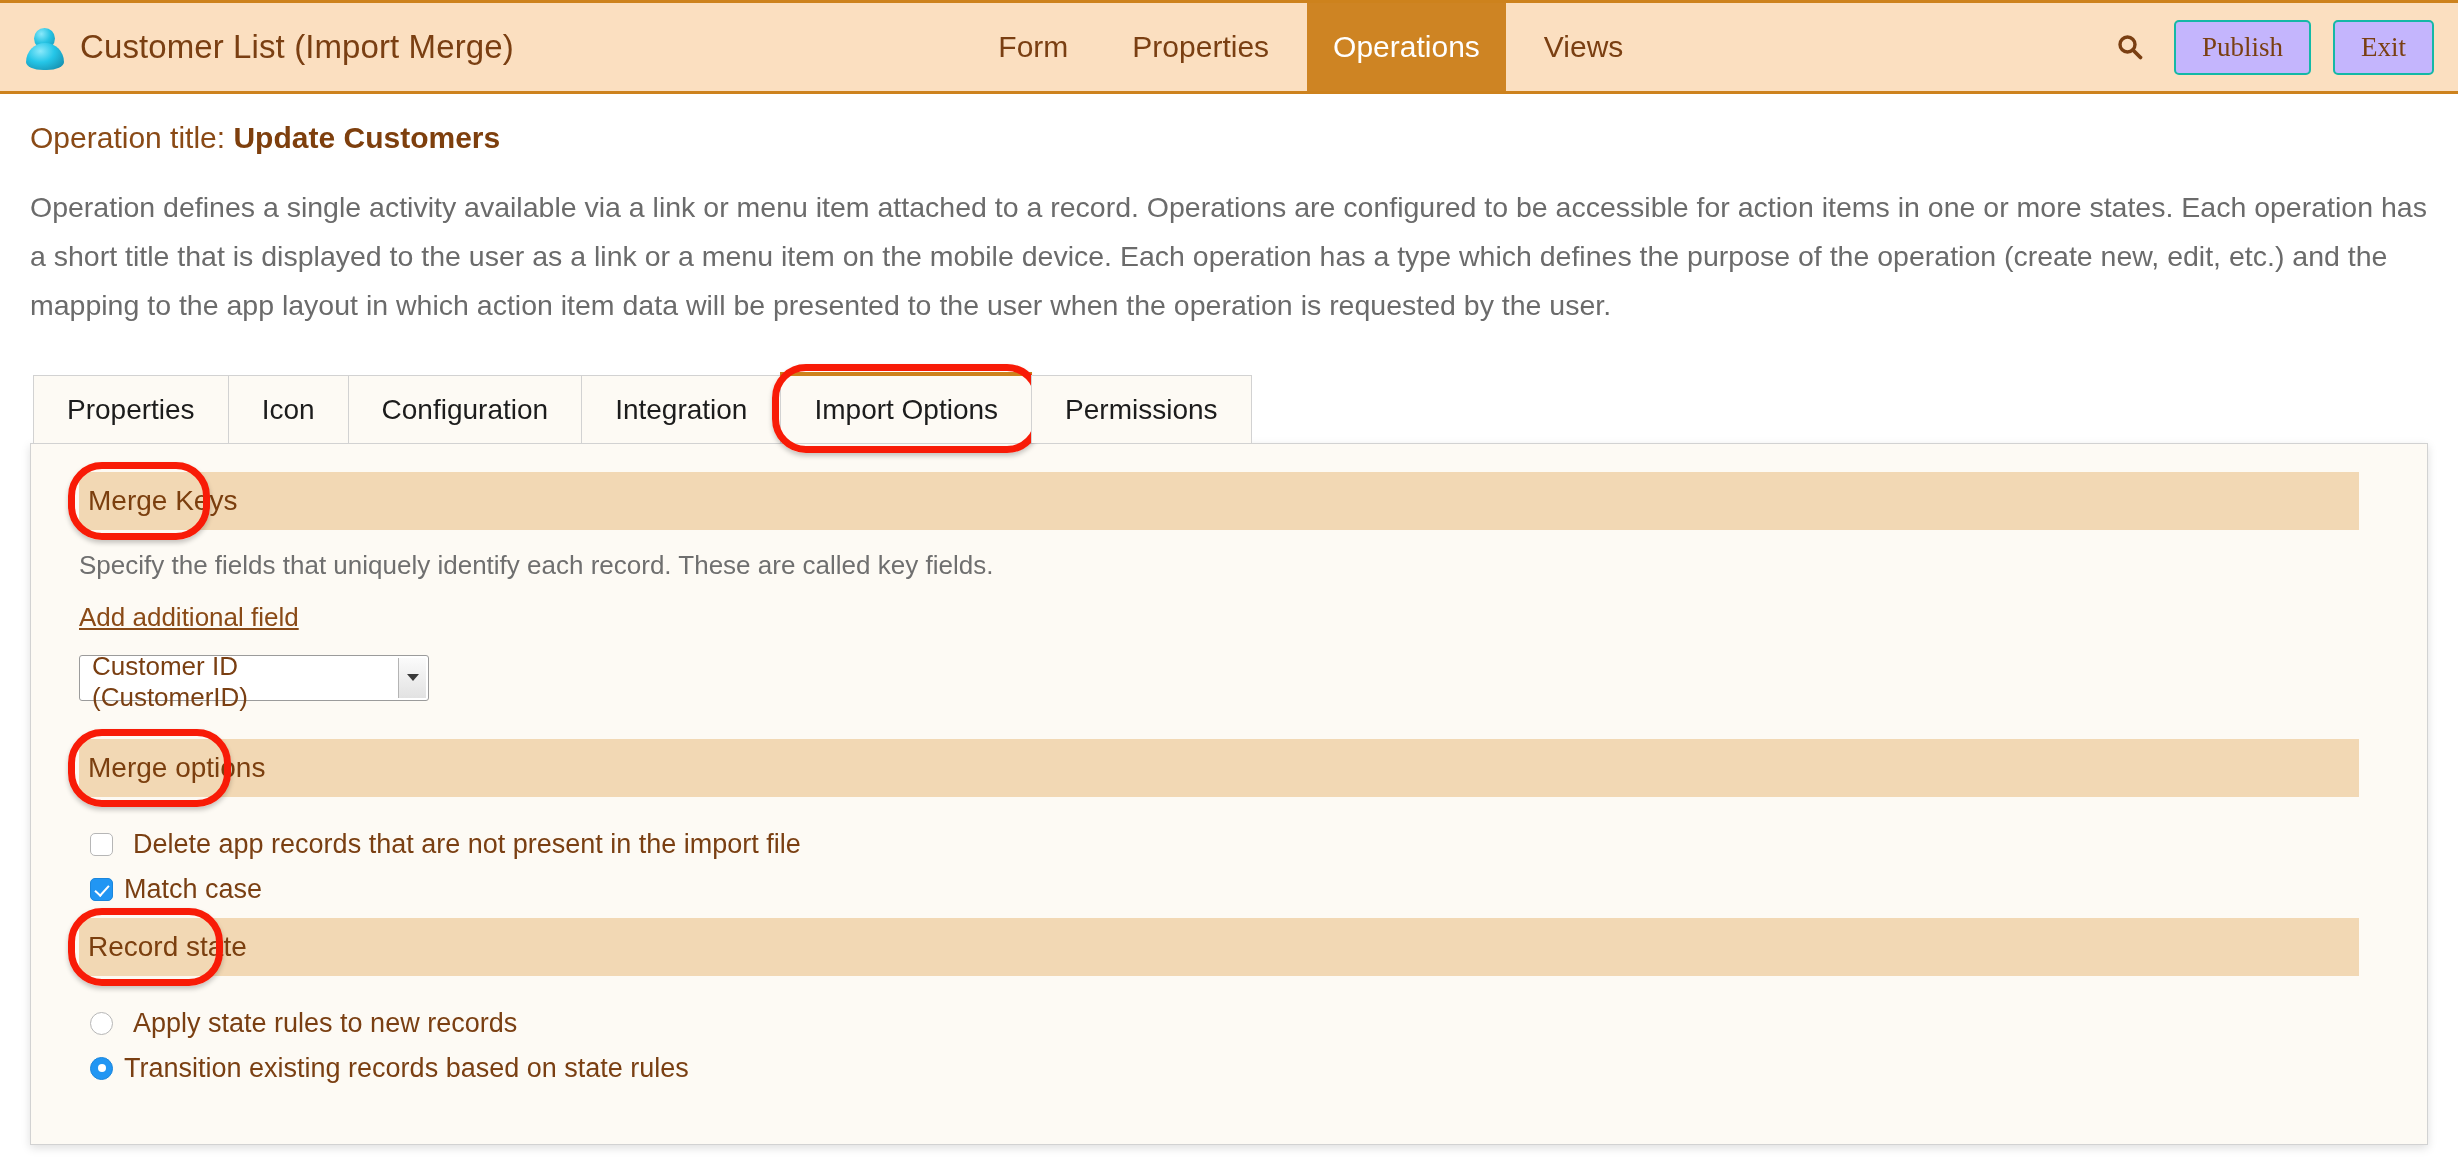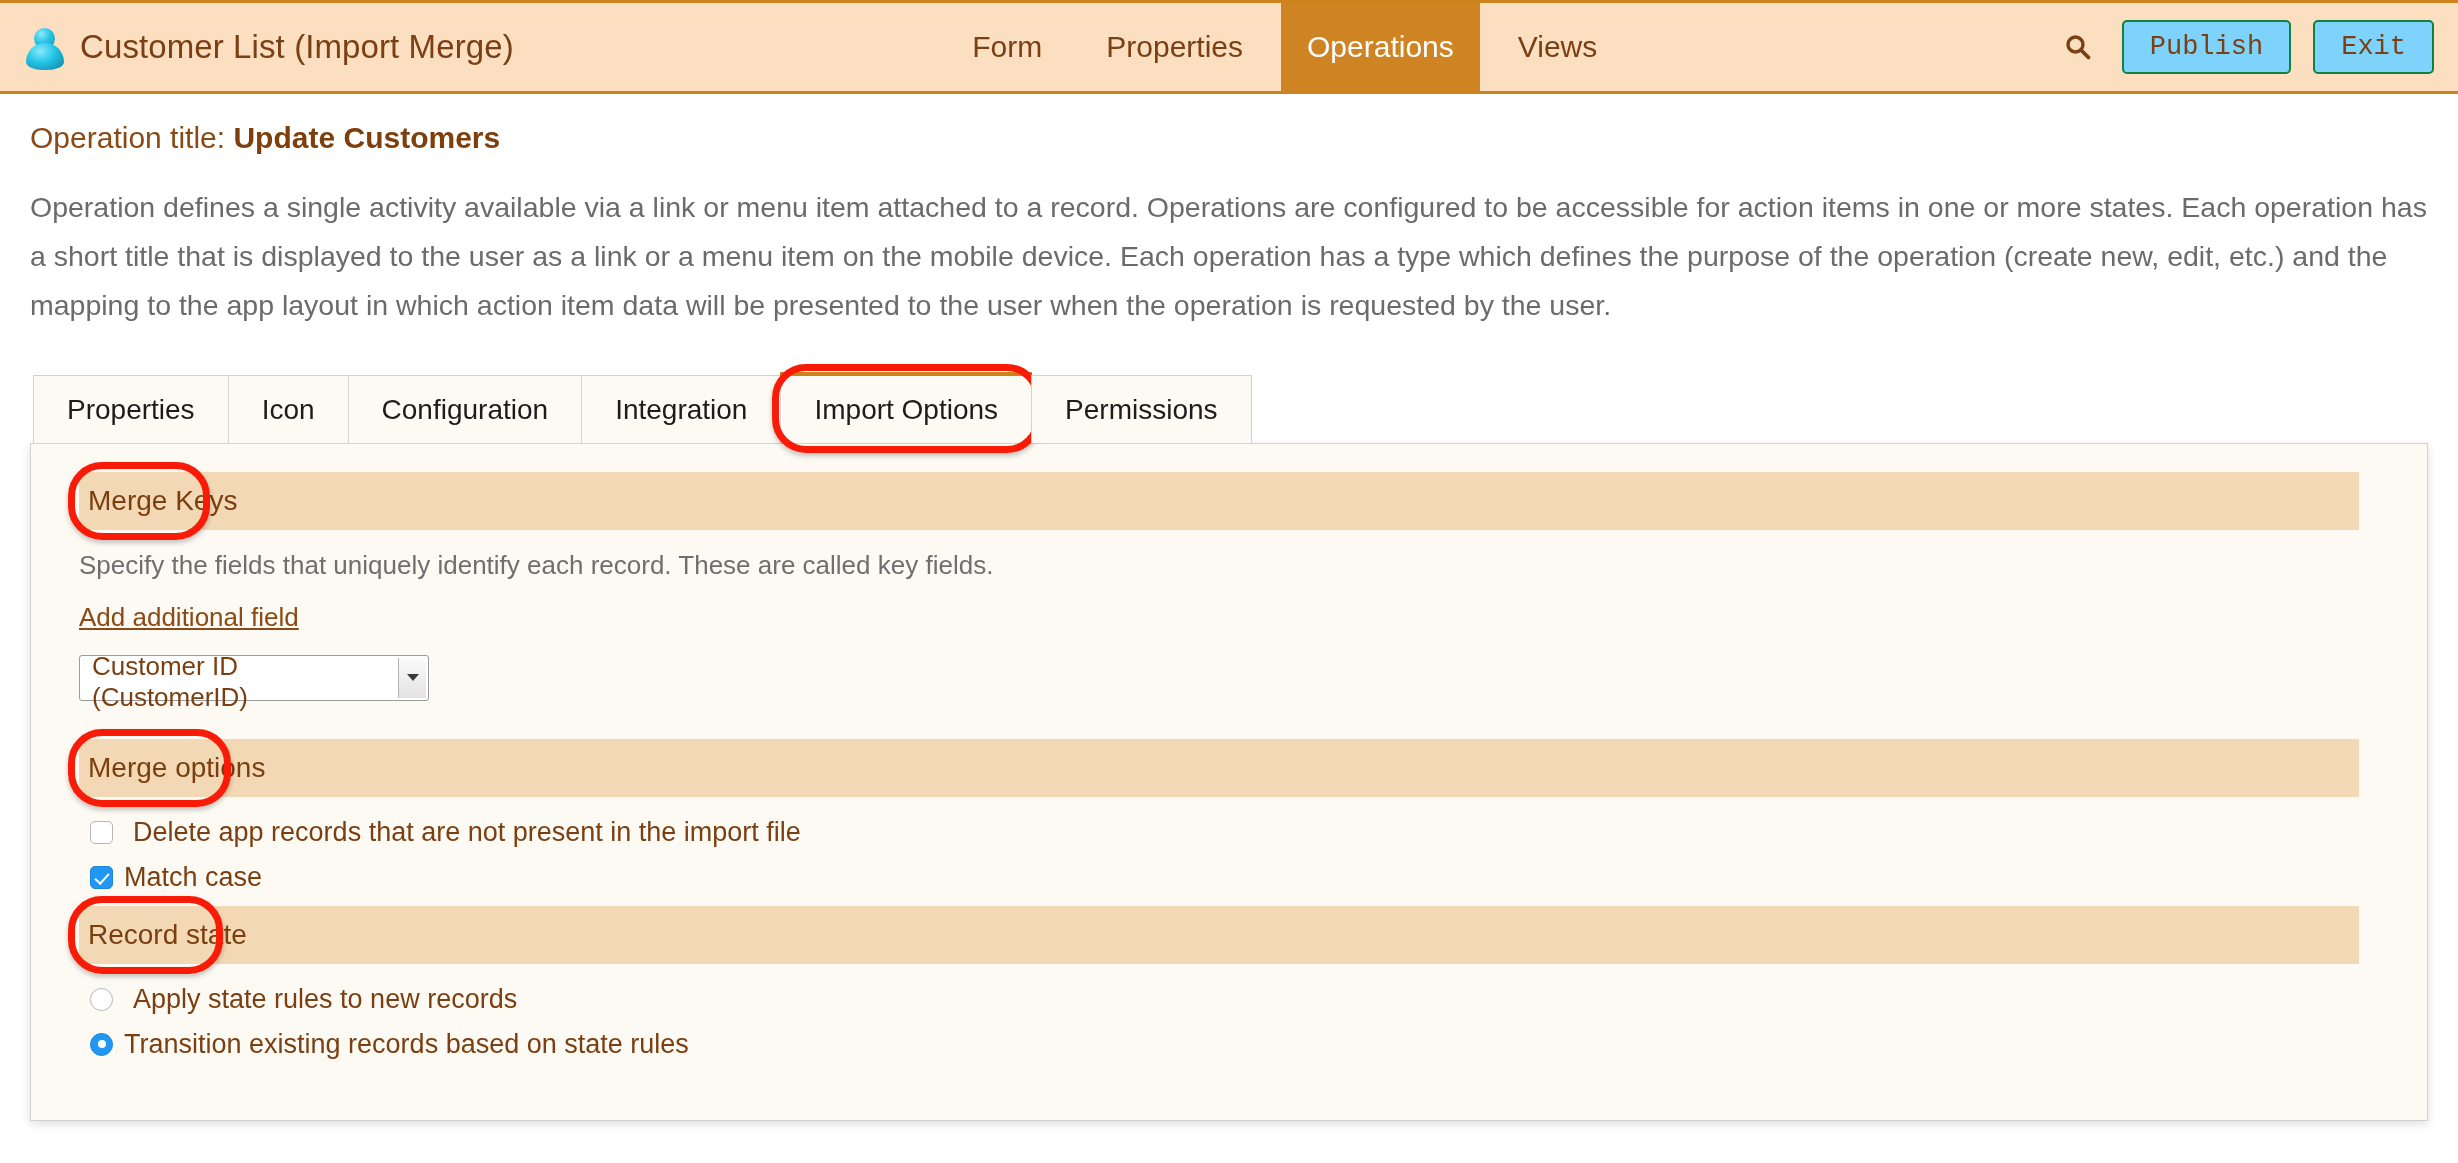--- a/index.html
+++ b/index.html
@@ -82,26 +82,26 @@
   }
 
   .search-icon-btn {
     width: 44px; height: 44px;
     display: flex; align-items: center; justify-content: center;
     cursor: pointer;
   }
   .search-icon-btn svg { display: block; }
 
   .hdr-btn {
-    background: #7dd3fc;
-    border: 2px solid #15803d;
+    background: #c4b5fd;
+    border: 2px solid #14b8a6;
     border-radius: 5px;
     color: #7a3f12;
     font-size: 27px;
-    font-family: Liberation Mono, monospace;
+    font-family: Liberation Serif, serif;
     padding: 10px 26px;
     cursor: pointer;
     white-space: nowrap;
   }
 
   
   .page-body { padding: 0 30px; }
 
   .op-title-line {
     margin-top: 27px;
@@ -241,21 +241,21 @@
     border-top: 7px solid #3a3a3a;
   }
 
   .opt-row {
     display: flex;
     align-items: center;
     gap: 11px;
     margin-top: 14px;
     padding-left: 11px;
   }
-  .opt-row.first { margin-top: 20px; gap: 20px; }
+  .opt-row.first { margin-top: 32px; gap: 20px; }
   .opt-label {
     font-size: 27px;
     color: #7a3f12;
     white-space: nowrap;
     cursor: pointer;
   }
 
   
   .cb {
     width: 23px; height: 23px;

